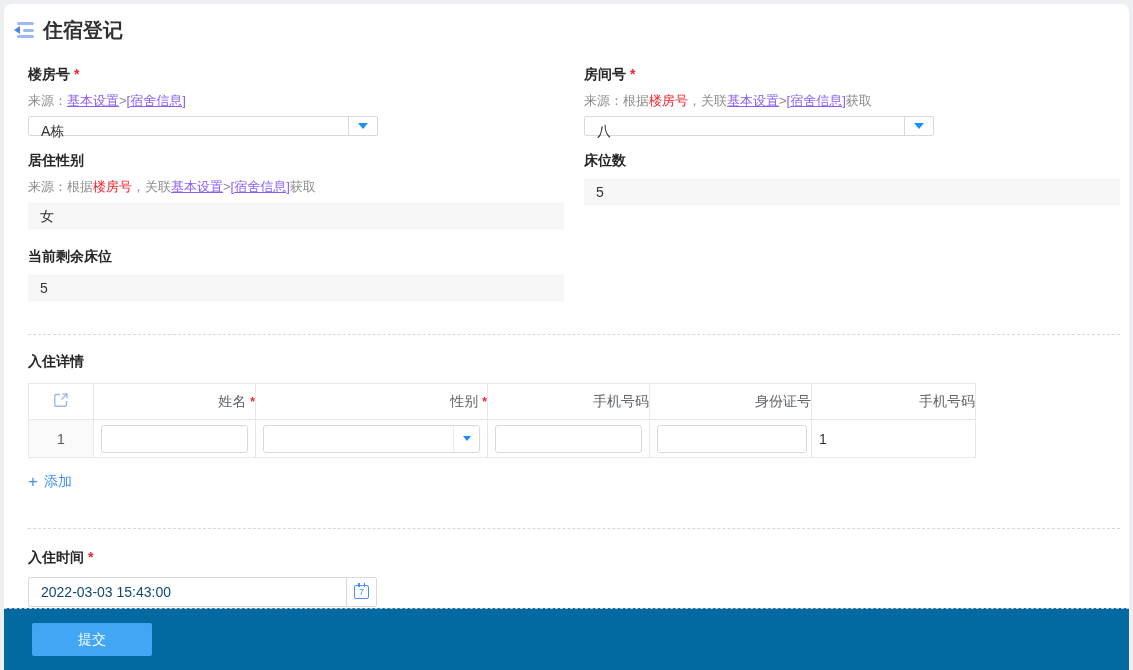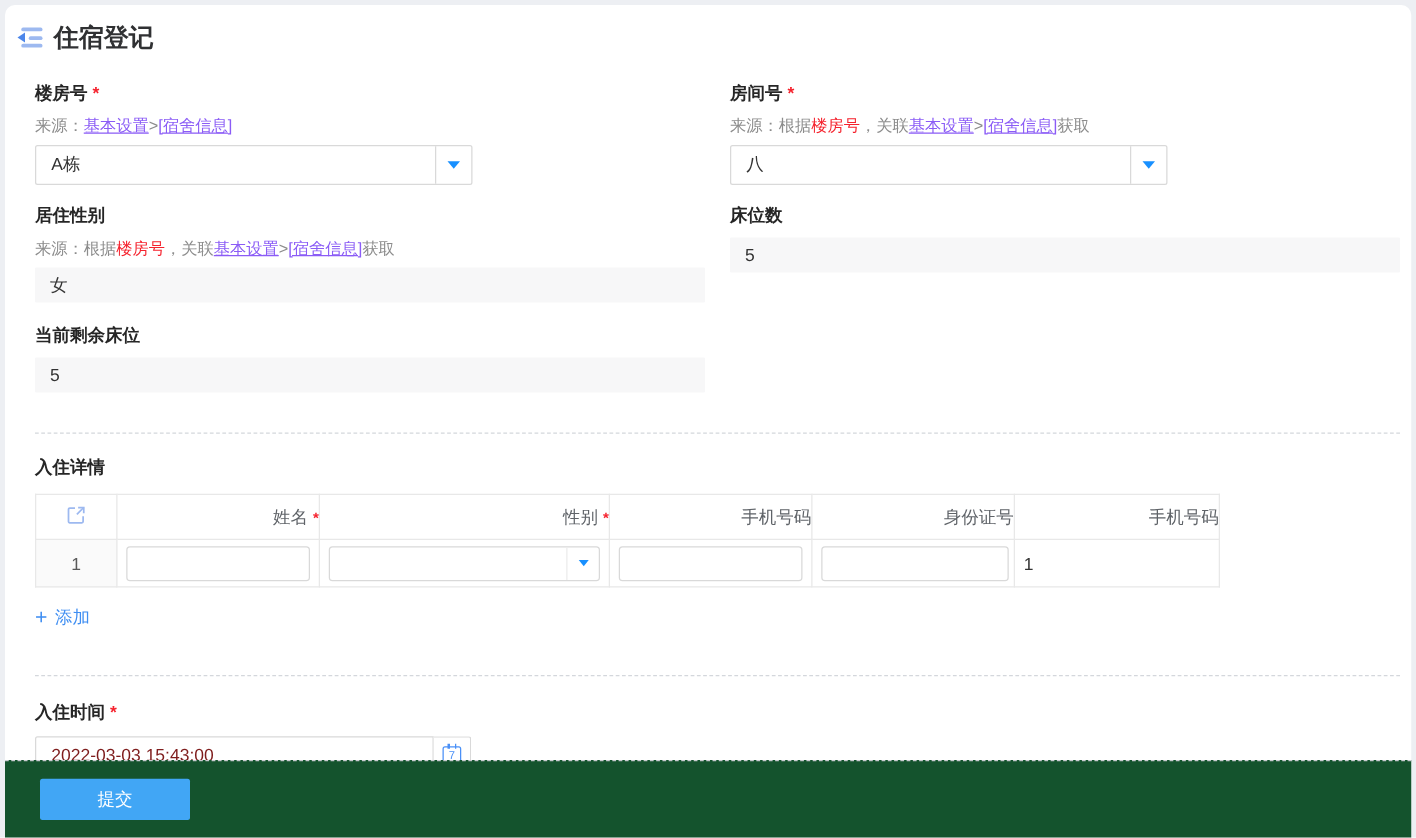--- a/index.html
+++ b/index.html
@@ -40,21 +40,21 @@
     padding: 8px 9px 0 24px;
   }
   .grid2 { display: grid; grid-template-columns: 1fr 1fr; column-gap: 20px; }
   .fld-label { font-weight: 700; color: #262626; height: 20px; line-height: 20px; margin-bottom: 8px; }
   .req { color: #f5222d; margin-left: 4px; font-weight: 700; }
   .src { font-size: 13px; color: #8c8c8c; height: 18px; line-height: 18px; margin-bottom: 6px; }
   .src .link { color: #8b5cf6; text-decoration: underline; cursor: pointer; }
   .src .red { color: #f5222d; }
   
   .sel {
-    width: 350px; height: 32px;
+    width: 350px; height: 20px;
     border: 1px solid #d9d9d9; border-radius: 2px;
     display: flex; align-items: stretch; background: #fff; cursor: pointer;
   }
   .sel .sel-val { flex: 1; padding: 0 12px; line-height: 28px; color: #333; }
   .sel .sel-caret {
     flex: 0 0 29px; border-left: 1px solid #d9d9d9;
     display: flex; align-items: center; justify-content: center;
   }
   .caret {
     width: 0; height: 0;
@@ -92,37 +92,37 @@
   .cell-sel .caret { border-left-width: 4px; border-right-width: 4px; border-top-width: 5px; }
   .qty { padding-left: 7px; color: #333; }
   .ext-icon { display: inline-block; }
   .add-row { margin-top: 14px; height: 20px; display: flex; align-items: center; color: #3f8ef2; cursor: pointer; width: 70px; }
   .add-row .plus { font-size: 17px; margin-right: 6px; line-height: 18px; }
   
   .time-wrap { margin-top: 18px; }
   .date-widget { display: flex; margin-top: 10px; }
   .date-input {
     width: 319px; height: 30px; border: 1px solid #d9d9d9; border-radius: 2px 0 0 2px;
-    padding: 0 12px; font-family: inherit; font-size: 14px; color: #7f1d1d; outline: none;
+    padding: 0 12px; font-family: inherit; font-size: 14px; color: #0c4a6e; outline: none;
   }
   .date-icon-box {
     width: 30px; height: 30px; border: 1px solid #d9d9d9; border-left: none; border-radius: 0 2px 2px 0;
     display: flex; align-items: center; justify-content: center; cursor: pointer; background: #fff;
   }
   .cal {
     width: 15px; height: 14px; border: 1px solid #4a90f7; border-radius: 2px;
     position: relative; font-size: 9px; color: #4a90f7; text-align: center; line-height: 13px;
   }
   .cal:before, .cal:after {
     content: ""; position: absolute; top: -3px; width: 1.5px; height: 4px; background: #4a90f7;
   }
   .cal:before { left: 3px; } .cal:after { right: 3px; }
   
   .footer {
-    flex: 1; border-top: 1px dashed #c9ccd1; background: #14532d;
+    flex: 1; border-top: 1px dashed #c9ccd1; background: #0369a1;
     padding: 14px 0 0 28px;
   }
   .submit-btn {
     width: 120px; height: 33px; background: #41a6f5; color: #fff;
     border: none; border-radius: 2px; font-size: 14px; font-family: inherit; cursor: pointer;
   }
 </style>
 </head>
 <body>
 

